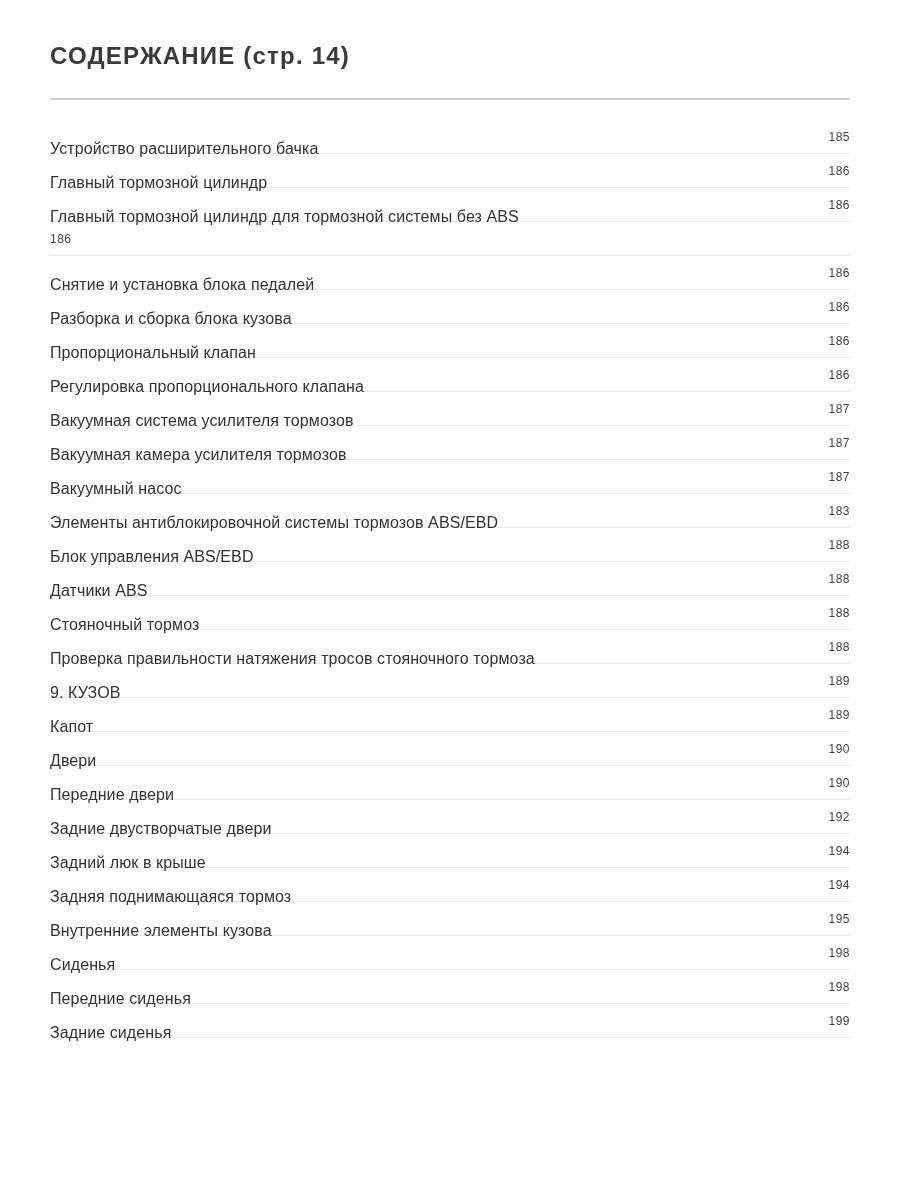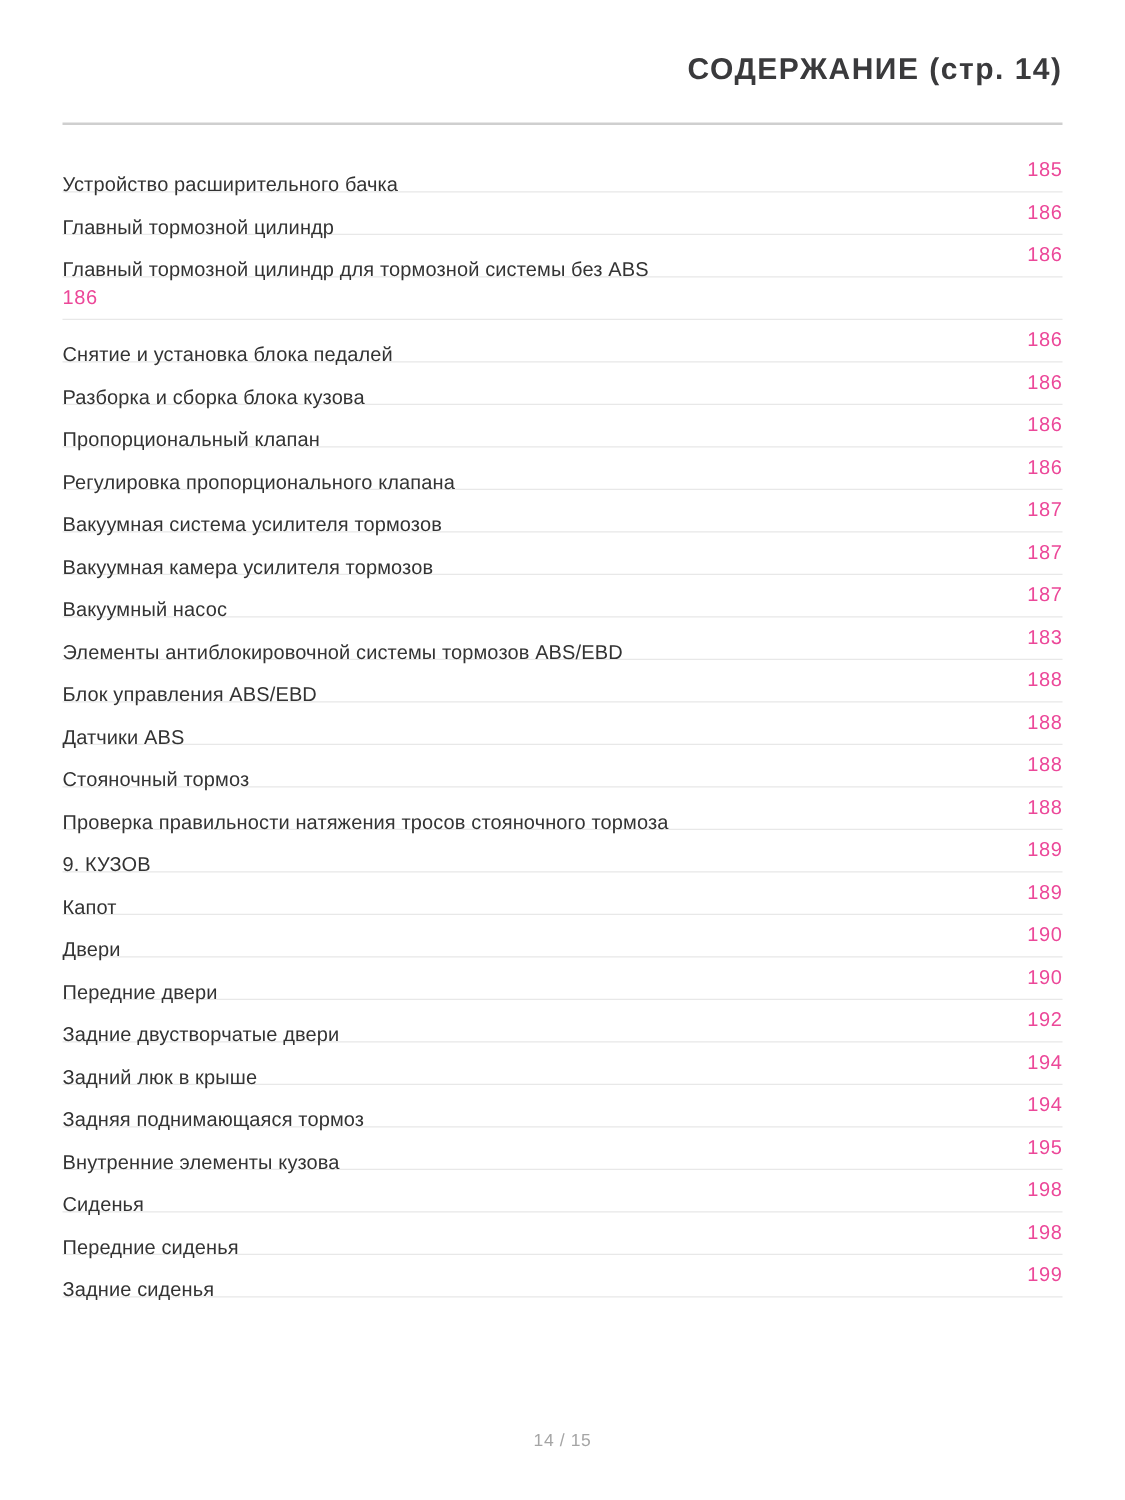--- a/index.html
+++ b/index.html
@@ -11,21 +11,21 @@
     overflow: hidden;
   }
   .page {
     position: relative;
     width: 900px;
     height: 1200px;
     padding: 0 50px;
   }
   .page-title {
     padding-top: 42px;
-    text-align: right;
+    text-align: left;
     font-size: 24px;
     font-weight: 700;
     letter-spacing: 1.2px;
     color: #3a3a3c;
   }
   .title-divider {
     margin-top: 28px;
     height: 2px;
     background: #cfcfcf;
     border: none;
@@ -42,22 +42,22 @@
     cursor: pointer;
   }
   .toc-entry-title {
     font-size: 16px;
     color: #333333;
     white-space: nowrap;
     letter-spacing: 0.1px;
     margin-top: 24px;
   }
   .toc-entry-page {
-    font-size: 16px;
-    color: #ec4899;
+    font-size: 12px;
+    color: #404040;
     letter-spacing: 0.5px;
   }
   .page-indicator {
     position: absolute;
     left: 0;
     right: 0;
     bottom: 40px;
     text-align: center;
     font-size: 14px;
     color: #a5a5a5;
@@ -175,14 +175,13 @@
       <div class="toc-row">
         <span class="toc-entry-title">Передние сиденья</span>
         <span class="toc-entry-page">198</span>
       </div>
       <div class="toc-row">
         <span class="toc-entry-title">Задние сиденья</span>
         <span class="toc-entry-page">199</span>
       </div>
     </div>
 
-  <div class="page-indicator">14 / 15</div>
 </div>
 
 </body></html>

